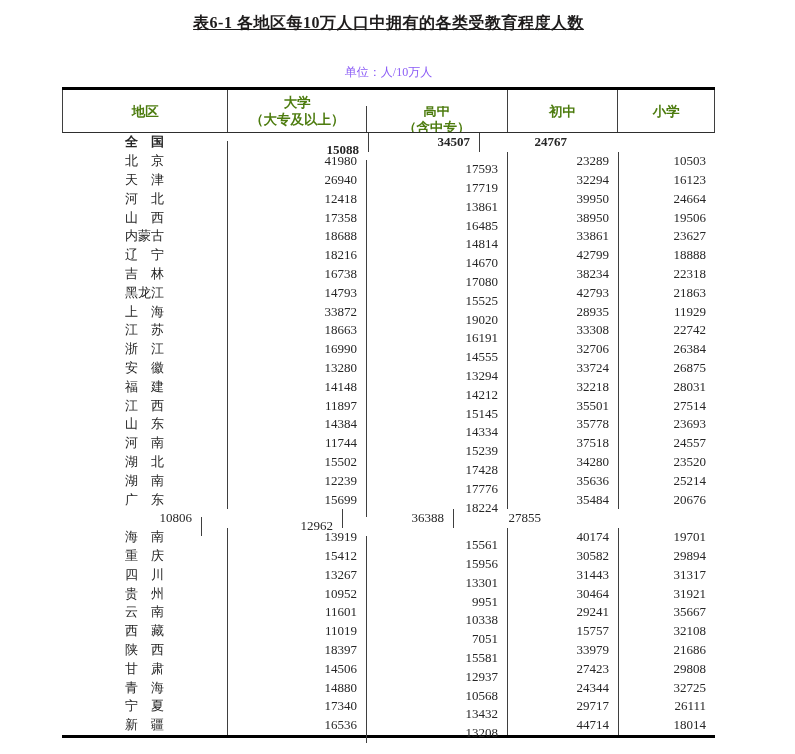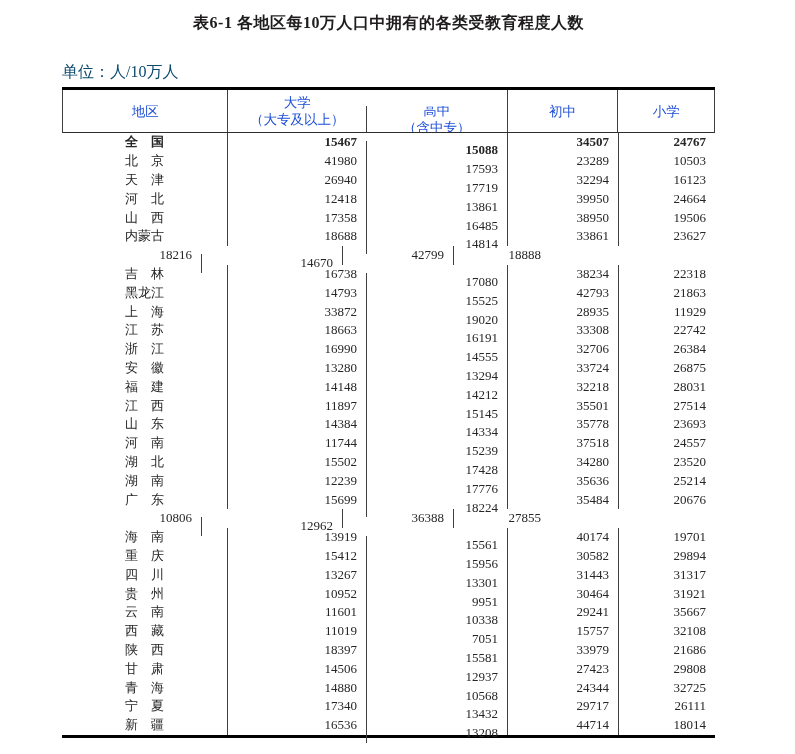--- a/index.html
+++ b/index.html
@@ -4,34 +4,34 @@
 <style>
   html,body { margin:0; padding:0; background:#ffffff; }
   .page {
     position:relative; width:795px; height:754px; background:#ffffff;
     font-family:"Liberation Serif","DejaVu Serif",serif; color:#262626;
     overflow:hidden;
   }
   .content { position:absolute; left:62px; top:0; width:653px; }
   .title {
     margin:13px 0 0 0; font-size:16px; font-weight:bold; text-align:center;
-    color:#1e1c1c; letter-spacing:0.5px; line-height:20px;
+    color:#1e1c1c; letter-spacing:0.5px; line-height:20px;text-decoration:underline;
   }
   .unit {
-    margin-top:31px; margin-bottom:7px; text-align:left;
-    font-size:16px; line-height:16px; color:#0c4a6e;
+    margin-top:31px; margin-bottom:7px; text-align:center;
+    font-size:12px; line-height:16px; color:#8b5cf6;
   }
   .datatable {
     border-top:3px solid #000000; border-bottom:3px solid #000000;
     box-sizing:border-box;
   }
   .thead {
     display:flex; height:43px; box-sizing:border-box;
     border-left:1px solid #3f3f3f; border-right:1px solid #3f3f3f;
-    border-bottom:1px solid #2e2e2e; font-size:13.5px; color:#1d4ed8;
+    border-bottom:1px solid #2e2e2e; font-size:13.5px; color:#4d7c0f;font-weight:bold;
   }
   .hcell {
     box-sizing:border-box; display:flex; flex-direction:column;
     justify-content:center; align-items:center; line-height:17px;
     overflow:hidden;
   }
   .hcell + .hcell { border-left:1px solid #3f3f3f; }
   .hline2:empty { display:none; }
   .tbody { font-size:13px; }
   .row { display:flex; height:18.8px; align-items:center; }
@@ -81,21 +81,20 @@
         <div class="hcell c4">
           <span>小学</span>
 
         </div>
       </div>
       <div class="tbody" id="tbody">
           <div class="row bold">
             <div class="bcell region c0">
               <span class="nm">全　国</span>
             </div>
-            <div class="bcell val c1">15467</div>
             <div class="bcell val c2">15088</div>
             <div class="bcell val c3">34507</div>
             <div class="bcell val c4">24767</div>
           </div>
           <div class="row">
             <div class="bcell region c0">
               <span class="nm">北　京</span>
             </div>
             <div class="bcell val c1">41980</div>
             <div class="bcell val c2">17593</div>
@@ -132,20 +131,23 @@
           <div class="row">
             <div class="bcell region c0">
               <span class="nm">内蒙古</span>
             </div>
             <div class="bcell val c1">18688</div>
             <div class="bcell val c2">14814</div>
             <div class="bcell val c3">33861</div>
             <div class="bcell val c4">23627</div>
           </div>
           <div class="row">
+            <div class="bcell region c0">
+              <span class="nm">辽　宁</span>
+            </div>
             <div class="bcell val c1">18216</div>
             <div class="bcell val c2">14670</div>
             <div class="bcell val c3">42799</div>
             <div class="bcell val c4">18888</div>
           </div>
           <div class="row">
             <div class="bcell region c0">
               <span class="nm">吉　林</span>
             </div>
             <div class="bcell val c1">16738</div>

